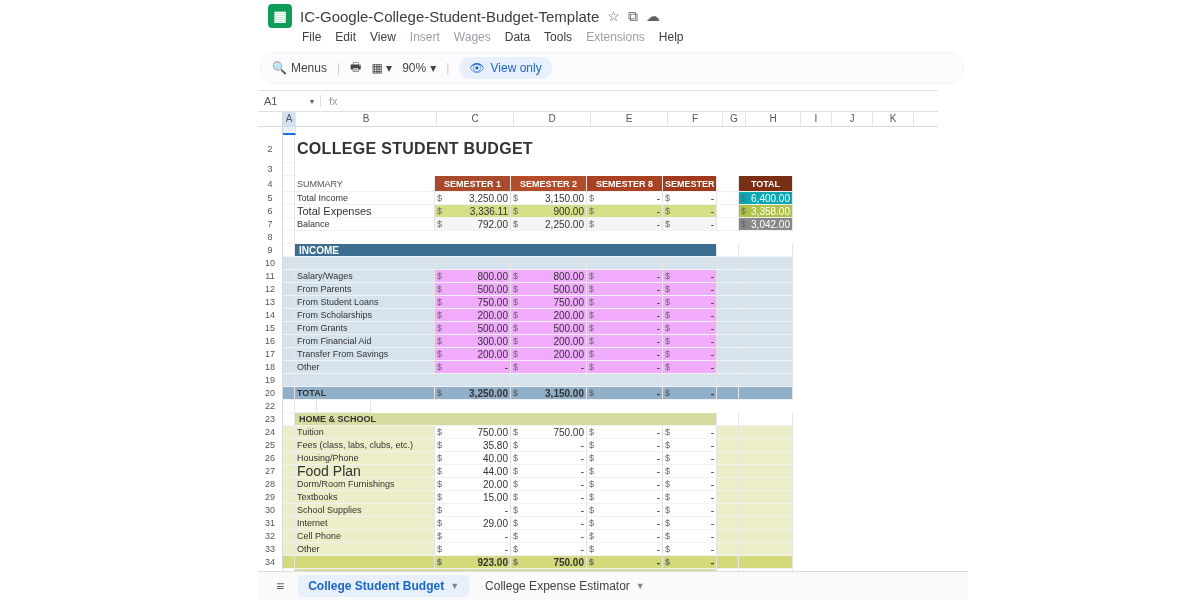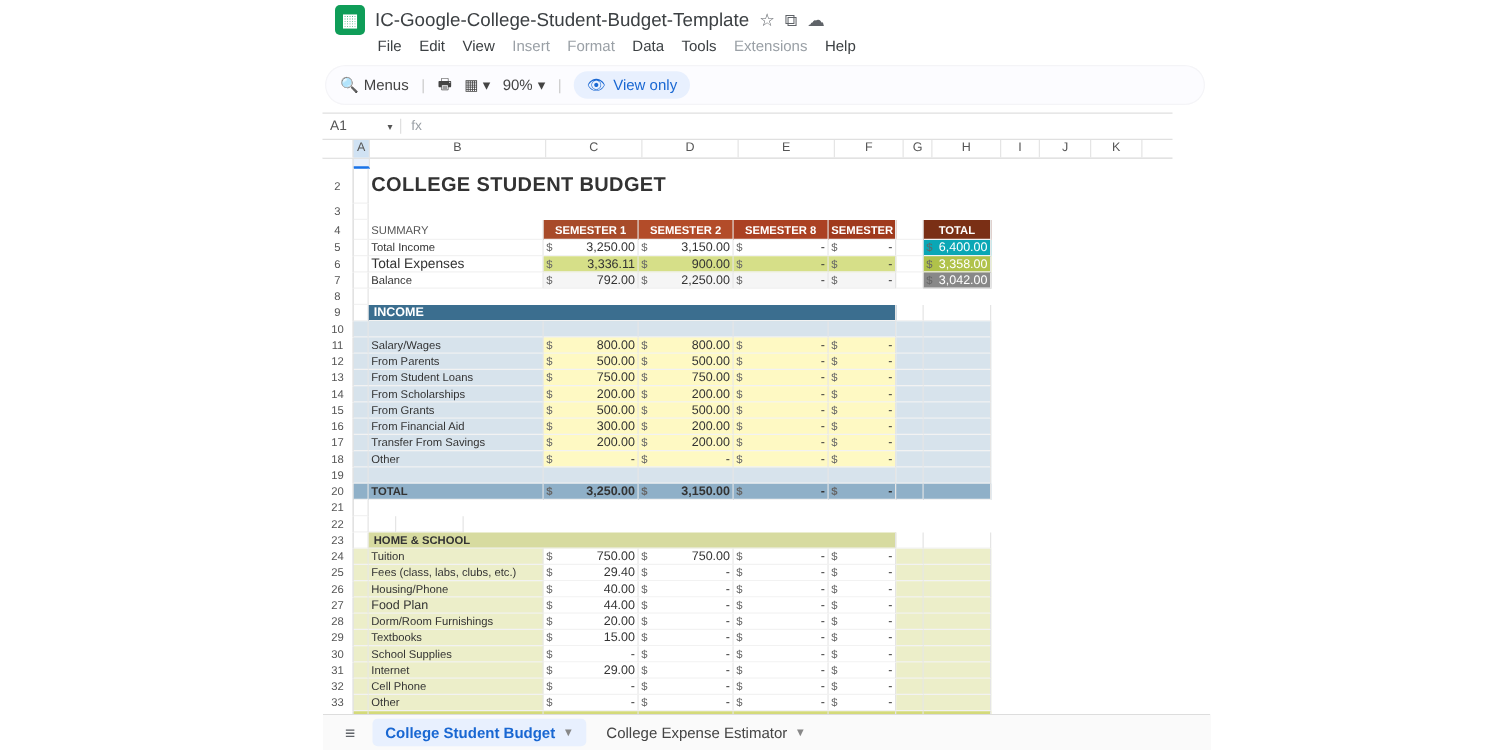--- a/index.html
+++ b/index.html
@@ -191,21 +191,21 @@
   .sum-income .v { background:#fff;}
   .sum-exp .v { background:#d6df88;}
   .sum-bal .v { background:#f5f5f5;}
   .tot-inc { background:#0aa7b5; color:#fff;}
   .tot-exp { background:#b0c24a; color:#fff;}
   .tot-bal { background:#888; color:#fff;}
 
   
   .income-hdr { background:#3b6e8f; color:#fff; font-weight:700; padding-left:4px; font-size:10px;}
   .income-body .cell { background:#d7e3ec;}
-  .income-body .val { background:#fef9c3;}
+  .income-body .val { background:#f0abfc;}
   .income-total .cell { background:#8fb0c8; font-weight:700;}
 
   
   .exp-hdr { background:#7c8a1f; color:#fff; font-weight:700; padding-left:4px; font-size:9px;}
   .exp-sub { background:#d7dba0; font-weight:700; font-size:9px; padding-left:4px;}
   .exp-body .cell { background:#eceec9;}
   .exp-body .val { background:#fff;}
   .exp-total .cell { background:#d4da7a; font-weight:700;}
 
   
@@ -247,21 +247,21 @@
     <span>⧉</span>
     <span>☁</span>
   </div>
 </div>
 
 <div class="menubar">
   <span>File</span>
   <span>Edit</span>
   <span>View</span>
   <span class="disabled">Insert</span>
-  <span class="disabled">Format</span>
+  <span class="disabled">Wages</span>
   <span>Data</span>
   <span>Tools</span>
   <span class="disabled">Extensions</span>
   <span>Help</span>
 </div>
 
 <div class="toolbar">
   <div class="tb-item">
     <span>🔍</span>
     <span>Menus</span>
@@ -491,25 +491,20 @@
         <div class="cell" style="width:12px"></div>
   <div class="cell" style="width:140px;font-size:9px">TOTAL</div>
   <div class="cell num dollar " style="width:76px">3,250.00</div>
         <div class="cell num dollar " style="width:76px">3,150.00</div>
         <div class="cell num dollar " style="width:76px">-</div>
         <div class="cell num dollar " style="width:54px">-</div>
         <div class="cell" style="width:22px"></div>
         <div class="cell" style="width:54px"></div>
       </div>
       <div class="row">
-        <div class="rh" style="height:13px;line-height:13px">21</div>
-        <div class="cell" style="width:12px"></div>
-        <div class="cell" style="width:498px;border:none"></div>
-      </div>
-      <div class="row">
         <div class="rh" style="height:13px;line-height:13px">22</div>
         <div class="cell" style="width:12px"></div>
         <div class="cell" style="width:22px"></div>
         <div class="cell" style="width:54px"></div>
       </div>
       <div class="row">
         <div class="rh" style="height:13px;line-height:13px">23</div>
         <div class="cell" style="width:12px"></div>
   <div class="cell exp-sub" style="width:422px">HOME &amp; SCHOOL</div>
         <div class="cell" style="width:22px"></div>
@@ -523,42 +518,42 @@
         <div class="cell num dollar val" style="width:76px">750.00</div>
         <div class="cell num dollar val" style="width:76px">-</div>
         <div class="cell num dollar val" style="width:54px">-</div>
     <div class="cell" style="width:22px"></div>
         <div class="cell" style="width:54px"></div>
       </div>
       <div class="row exp-body">
         <div class="rh" style="height:13px;line-height:13px">25</div>
     <div class="cell" style="width:12px"></div>
     <div class="cell" style="width:140px;font-size:9px">Fees (class, labs, clubs, etc.)</div>
-    <div class="cell num dollar val" style="width:76px">29.40</div>
+    <div class="cell num dollar val" style="width:76px">35.80</div>
         <div class="cell num dollar val" style="width:76px">-</div>
         <div class="cell num dollar val" style="width:76px">-</div>
         <div class="cell num dollar val" style="width:54px">-</div>
     <div class="cell" style="width:22px"></div>
         <div class="cell" style="width:54px"></div>
       </div>
       <div class="row exp-body">
         <div class="rh" style="height:13px;line-height:13px">26</div>
     <div class="cell" style="width:12px"></div>
     <div class="cell" style="width:140px;font-size:9px">Housing/Phone</div>
     <div class="cell num dollar val" style="width:76px">40.00</div>
         <div class="cell num dollar val" style="width:76px">-</div>
         <div class="cell num dollar val" style="width:76px">-</div>
         <div class="cell num dollar val" style="width:54px">-</div>
     <div class="cell" style="width:22px"></div>
         <div class="cell" style="width:54px"></div>
       </div>
       <div class="row exp-body">
         <div class="rh" style="height:13px;line-height:13px">27</div>
     <div class="cell" style="width:12px"></div>
-    <div class="cell" style="width:140px;font-size:10px">Food Plan</div>
+    <div class="cell" style="width:140px;font-size:14px">Food Plan</div>
     <div class="cell num dollar val" style="width:76px">44.00</div>
         <div class="cell num dollar val" style="width:76px">-</div>
         <div class="cell num dollar val" style="width:76px">-</div>
         <div class="cell num dollar val" style="width:54px">-</div>
     <div class="cell" style="width:22px"></div>
         <div class="cell" style="width:54px"></div>
       </div>
       <div class="row exp-body">
         <div class="rh" style="height:13px;line-height:13px">28</div>
     <div class="cell" style="width:12px"></div>

